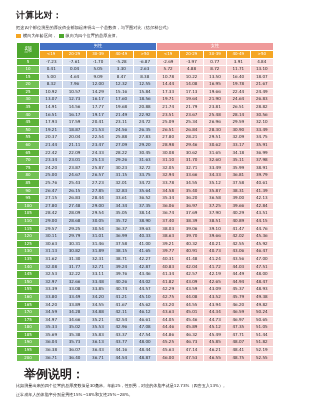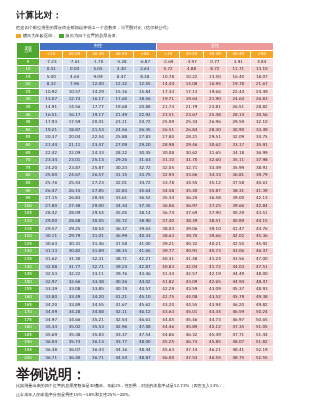--- a/index.html
+++ b/index.html
@@ -27,21 +27,21 @@
   .grp-m{background:#4472c4;color:#ffffff;font-weight:bold;font-size:4.3px;}
   .grp-f{background:#ef9a9a;color:#ffffff;font-weight:bold;font-size:4.3px;}
   .agehead{background:#f5a623;color:#ffffff;font-size:4.0px;}
   .rowlab{background:#5cb338;color:#ffffff;font-size:4.0px;width:22px;}
   .rowlab.alt{background:#72c254;}
   .m-cell{background:#dce3f0;color:#2a2a2a;}
   .m-cell.alt{background:#cdd8ec;}
   .f-cell{background:#fbdfdf;color:#2a2a2a;}
   .f-cell.alt{background:#f7d2d2;}
 
-  .h2{font-size:14px;font-weight:bold;margin:7px 0 4px 0;line-height:10px;}
+  .h2{font-size:12px;font-weight:bold;margin:7px 0 4px 8px;line-height:10px;}
   .note{font-size:4.1px;line-height:6.6px;margin:0 0 2.5px 0;white-space:nowrap;}
 </style>
 </head>
 <body>
 
 <div class="page">
 
   <div class="h1">计算比对：</div>
   <div class="sub">把这四个部位测量的厚度值全部加起来得出一个总数值，与下图对比（德尔林公式）</div>
 

